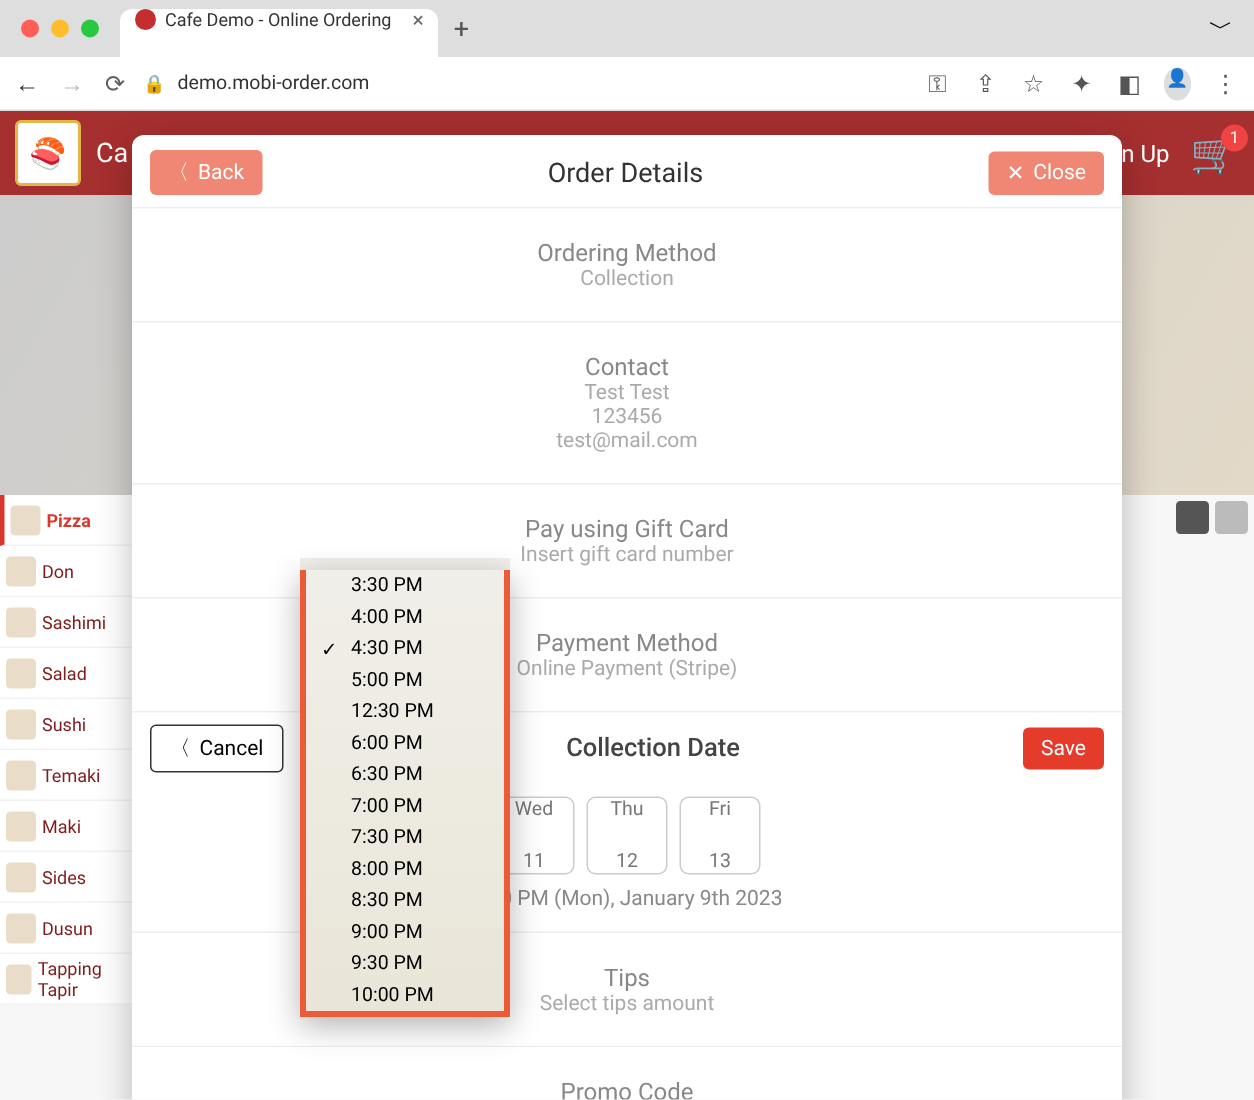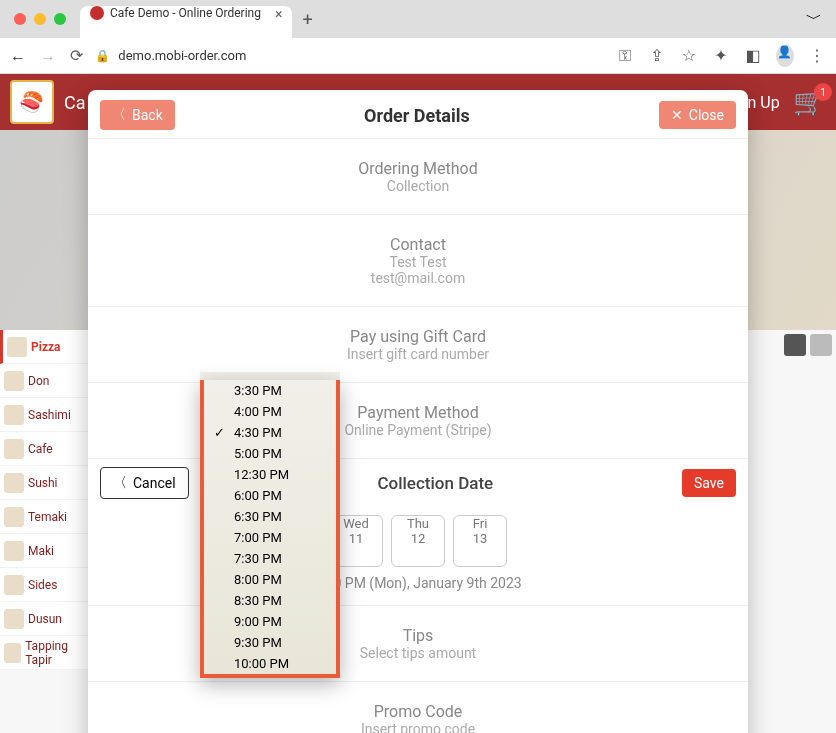--- a/index.html
+++ b/index.html
@@ -52,29 +52,29 @@
   .card-title { font-size:13px;color:#333; }
   .price { font-size:14px;color:#333; }
   .heart { position:absolute; top:6px; right:8px; width:22px;height:22px;border-radius:50%;background:#888;color:#fff;display:flex;align-items:center;justify-content:center;font-size:12px; }
   .badge-bs { position:absolute; right:6px; top:38px; background:#f5a623; color:#fff; font-size:10px; padding:2px 6px; border-radius:3px; }
 
   
   .modal { position: absolute; top: 90px; left: 88px; right: 88px; background: #fff; border-radius: 8px; box-shadow: 0 8px 24px rgba(0,0,0,.25); padding: 10px 0 0; z-index:5; }
   .modal-head { display:flex; align-items:center; justify-content:space-between; padding:0 12px 8px; }
   .btn { border:none; border-radius:4px; padding:6px 12px; font-size:14px; display:inline-flex;align-items:center;gap:6px; cursor:pointer; }
   .btn-salmon { background:#f08774; color:#fff; }
-  .modal-title { font-size:18px; font-weight:700; color:#333; }
+  .modal-title { font-size:18px; font-weight:400; color:#333; }
   .section { border-top:1px solid #eee; padding:20px 14px;text-align:center; }
   .sec-label { font-size:16px; color:#888; }
   .sec-value { font-size:14px; color:#aaa; }
   .collection-row { display:flex; align-items:center; justify-content:space-between; padding:8px 12px; border-top:1px solid #eee; }
   .cancel-btn { background:#fff; border:1px solid #333; }
   .save-btn { background:#e53b2b; color:#fff; }
   .date-row { display:flex; gap:8px; justify-content:center; margin:8px 0; }
-  .date-card { border:1px solid #ccc; border-radius:6px; width:54px; height:52px; display:flex; flex-direction:column; align-items:center; justify-content:flex-start; font-size:13px; color:#777; }
+  .date-card { border:1px solid #ccc; border-radius:6px; width:54px; height:52px; display:flex; flex-direction:column; align-items:center; justify-content:space-between; font-size:13px; color:#777; }
   .sel-time { text-align:center; color:#888; font-size:14px; margin:6px 0 14px; }
   .section.last { border-bottom-left-radius:8px; border-bottom-right-radius:8px; }
 
   
   .dropdown { position:absolute; left:200px; top:380px; width:140px; background:linear-gradient(180deg,#f1efe9,#e9e5d8); border:4px solid #ec5b37; border-top:none; box-shadow:0 6px 20px rgba(0,0,0,.3); z-index:20; }
   .dropdown-top { position:absolute; left:200px; top:372px; width:140px; background:#f1efe9; padding:6px 12px; font-size:13px; z-index:19; }
   .dd-item { padding:3px 14px 3px 30px; font-size:13px; position:relative; }
   .dd-item.sel::before { content:"✓"; position:absolute; left:10px; }
 </style>
 </head>
@@ -139,21 +139,21 @@
         <div class="cat">
           <span class="cat-ico"></span>
           <span>Don</span>
         </div>
         <div class="cat">
           <span class="cat-ico"></span>
           <span>Sashimi</span>
         </div>
         <div class="cat">
           <span class="cat-ico"></span>
-          <span>Cafe</span>
+          <span>Salad</span>
         </div>
         <div class="cat">
           <span class="cat-ico"></span>
           <span>Sushi</span>
         </div>
         <div class="cat">
           <span class="cat-ico"></span>
           <span>Temaki</span>
         </div>
         <div class="cat">
@@ -220,20 +220,21 @@
     </button>
   </div>
 
   <div class="section">
     <div class="sec-label">Ordering Method</div>
     <div class="sec-value">Collection</div>
   </div>
   <div class="section">
     <div class="sec-label">Contact</div>
     <div class="sec-value">Test Test</div>
+    <div class="sec-value">123456</div>
     <div class="sec-value">test@mail.com</div>
   </div>
   <div class="section">
     <div class="sec-label">Pay using Gift Card</div>
     <div class="sec-value">Insert gift card number</div>
   </div>
   <div class="section">
     <div class="sec-label">Payment Method</div>
     <div class="sec-value">Online Payment (Stripe)</div>
   </div>

